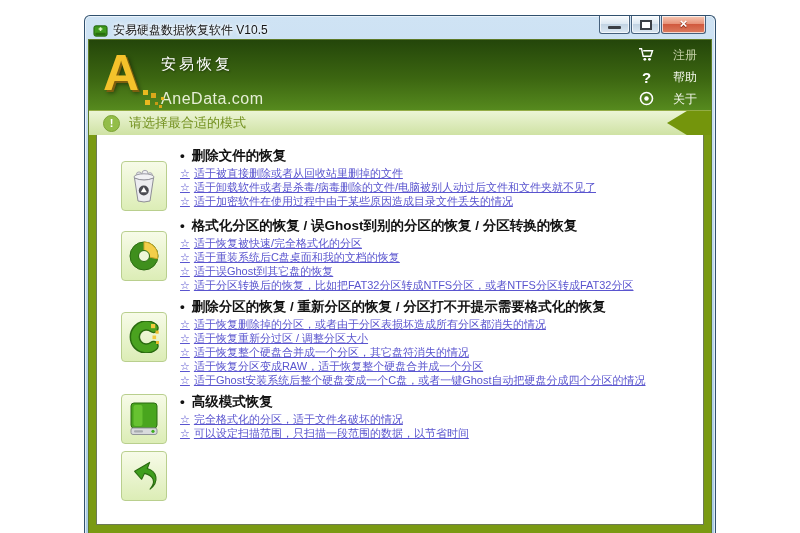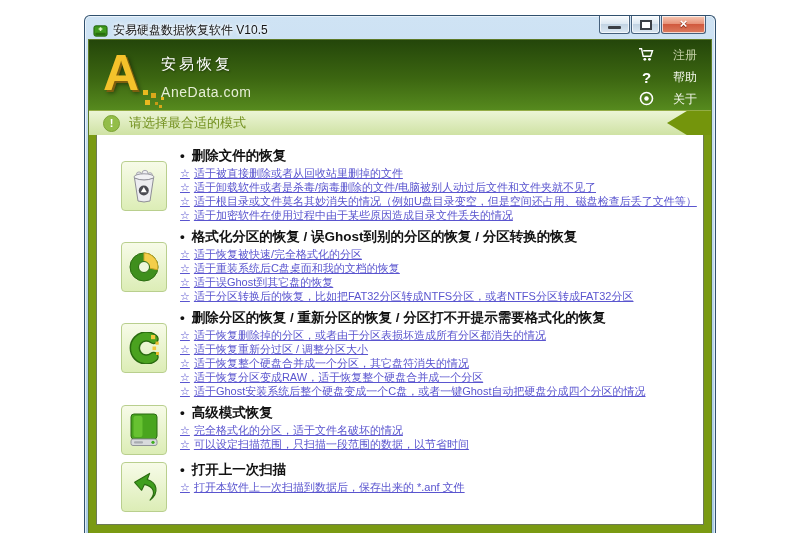--- a/index.html
+++ b/index.html
@@ -21,21 +21,21 @@
     box-shadow:0 0 0 1px #5d7a28;}
   
   .header{height:70px;background:linear-gradient(180deg,#24460a,#3c6611 55%,#568a1e);position:relative;}
   .logo{position:absolute;left:14px;top:4px;display:flex;}
   .logo-a{font-size:50px;line-height:58px;font-weight:bold;color:#f4c22b;
     text-shadow:2px 2px 0 #7d5f0e,3px 3px 4px rgba(0,0,0,.45);}
   .pixels{position:absolute;left:40px;top:46px;width:5px;height:5px;background:#e9b91f;
     box-shadow:8px 3px 0 0 #d9a81a,2px 10px 0 0 #e9b91f,11px 11px 0 -1px #c79a16,17px 6px 0 -1px #e9b91f,15px 14px 0 -1px #d9a81a;}
   .brand-box{margin-left:22px;padding-top:11px;}
   .brand{font-size:15px;color:#ffffff;letter-spacing:3px;text-shadow:1px 1px 2px rgba(0,0,0,.4);}
-  .site{font-size:14px;color:#e6eed6;margin-top:10px;letter-spacing:.5px;}
+  .site{font-size:16px;color:#e6eed6;margin-top:16px;letter-spacing:.5px;}
   .hlinks{position:absolute;right:14px;top:7px;display:flex;flex-direction:column;gap:4px;}
   .hlink{display:flex;align-items:flex-start;gap:18px;font-size:12px;color:#f2f6ea;cursor:pointer;height:18px;}
   .hlink:first-child .hlabel{color:#c3cfa6;}
   .hicon{width:17px;display:flex;justify-content:center;}
   .qmark{font-size:15px;font-weight:bold;color:#fff;}
   
   .banner{height:24px;background:linear-gradient(#ecf5d6,#cfe2a4);border-top:1px solid #93ad46;
     display:flex;align-items:center;padding-left:14px;position:relative;}
   .ban-icon{width:15px;height:15px;border-radius:50%;background:#93bd48;border:1px solid #7ca335;color:#fff;
     font-weight:bold;font-size:11px;display:flex;align-items:center;justify-content:center;margin-right:9px;}
@@ -135,21 +135,20 @@
             <path d="M14.8 18 l3 5.2 h-6 Z" fill="#ffffff"></path>
           </svg>
         </div>
         <div class="sec-body">
           <div class="sec-title">
             <span class="bullet">•</span><span>删除文件的恢复</span>
           </div>
           <div class="items">
               <div class="item"><span class="star">☆</span><span>适于被直接删除或者从回收站里删掉的文件</span></div>
               <div class="item"><span class="star">☆</span><span>适于卸载软件或者是杀毒/病毒删除的文件/电脑被别人动过后文件和文件夹就不见了</span></div>
-              <div class="item"><span class="star">☆</span><span>适于根目录或文件莫名其妙消失的情况（例如U盘目录变空，但是空间还占用、磁盘检查后丢了文件等）</span></div>
               <div class="item"><span class="star">☆</span><span>适于加密软件在使用过程中由于某些原因造成目录文件丢失的情况</span></div>
             </div>
         </div>
       </div>
 
       <div class="section tall">
         <div class="icon-tile">
           <svg width="32" height="32" viewBox="0 0 32 32">
             <circle cx="16" cy="16" r="14" fill="#3f8f1d" stroke="#2a6b10"></circle>
             <path d="M16 16 L16 2 A14 14 0 0 1 29.6 18.8 Z" fill="#f4ce4a" stroke="#caa427"></path>
@@ -214,25 +213,17 @@
             </div>
         </div>
       </div>
 
       <div class="section">
         <div class="icon-tile">
           <svg width="30" height="32" viewBox="0 0 32 34">
             <path d="M6 12 L22 2.5 L19.5 9 C30 12 32.5 23 22.5 31 C29 23.5 26.5 16.5 16.5 14.2 L13.5 20.5 Z" fill="#3f9e1d" stroke="#2a6b10" stroke-width="1.2" stroke-linejoin="round"></path>
           </svg>
         </div>
-        <div class="sec-body">
-          <div class="sec-title">
-            <span class="bullet">•</span><span>打开上一次扫描</span>
-          </div>
-          <div class="items">
-              <div class="item"><span class="star">☆</span><span>打开本软件上一次扫描到数据后，保存出来的 *.anf 文件</span></div>
-            </div>
-        </div>
       </div>
 
     </div>
   </div>
 </div>
 
 </body></html>

